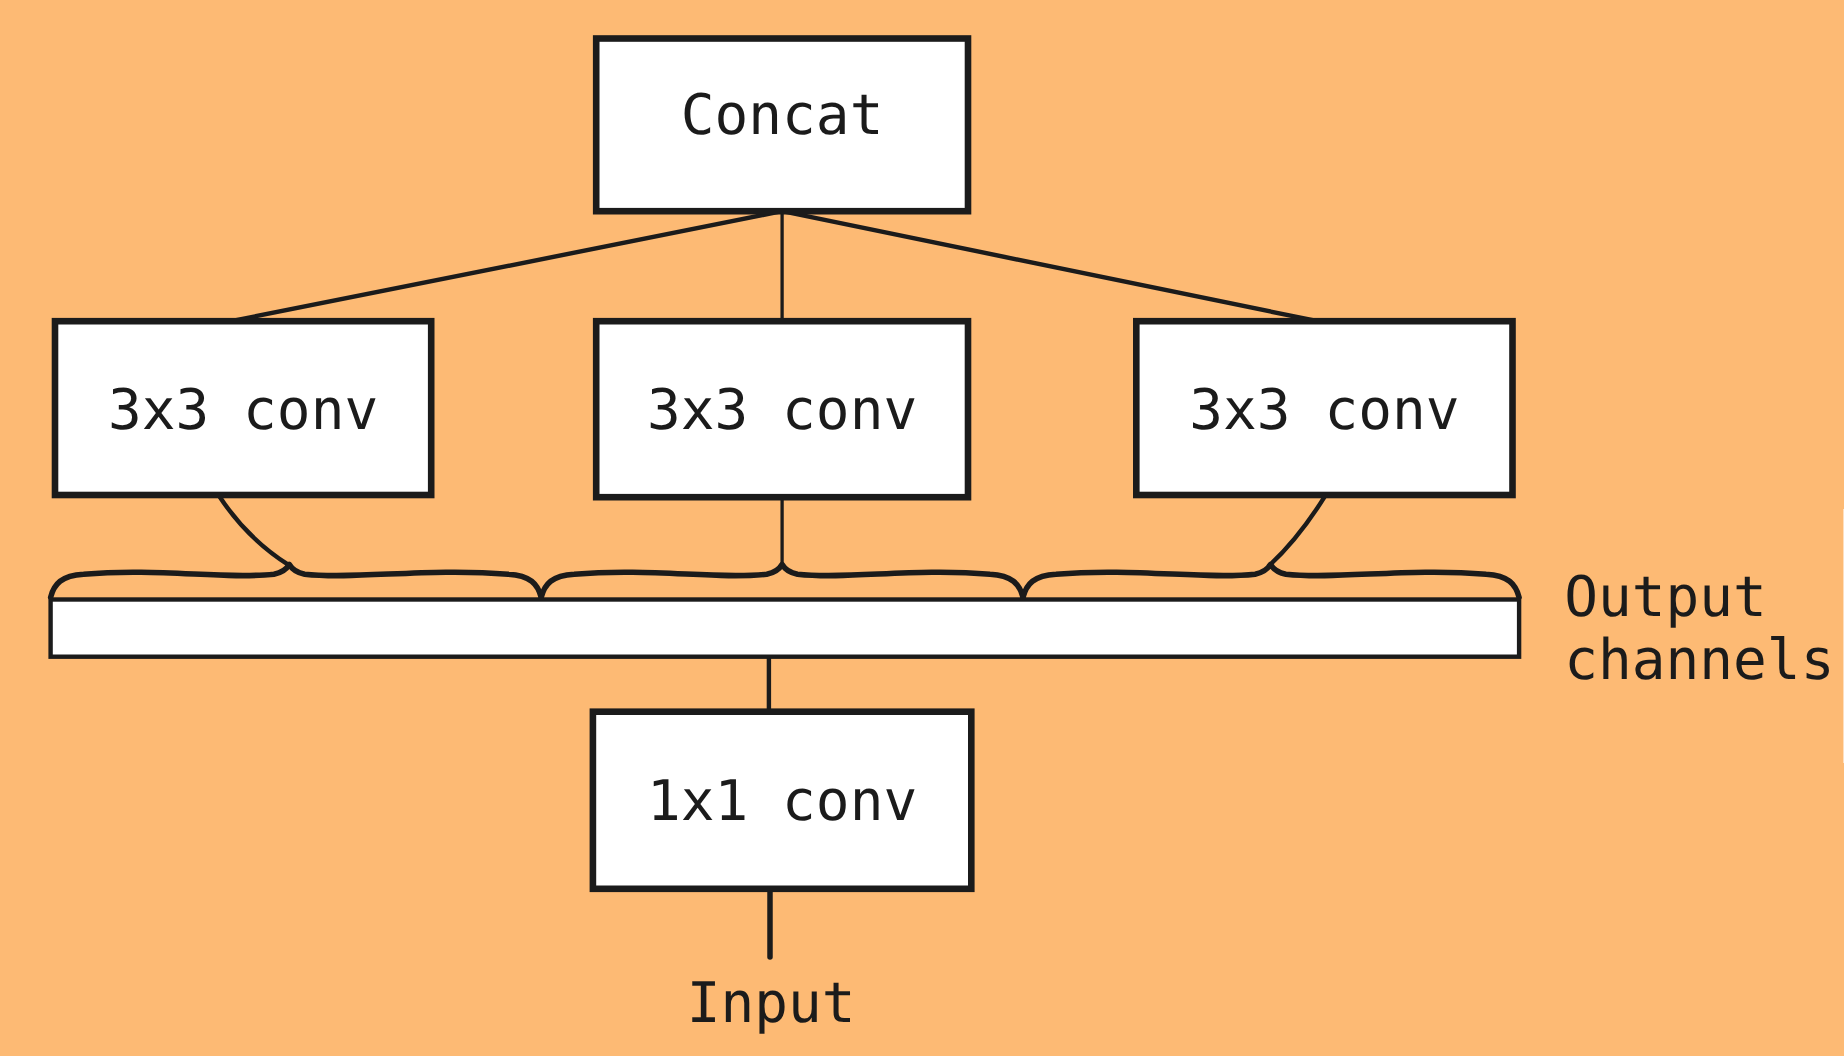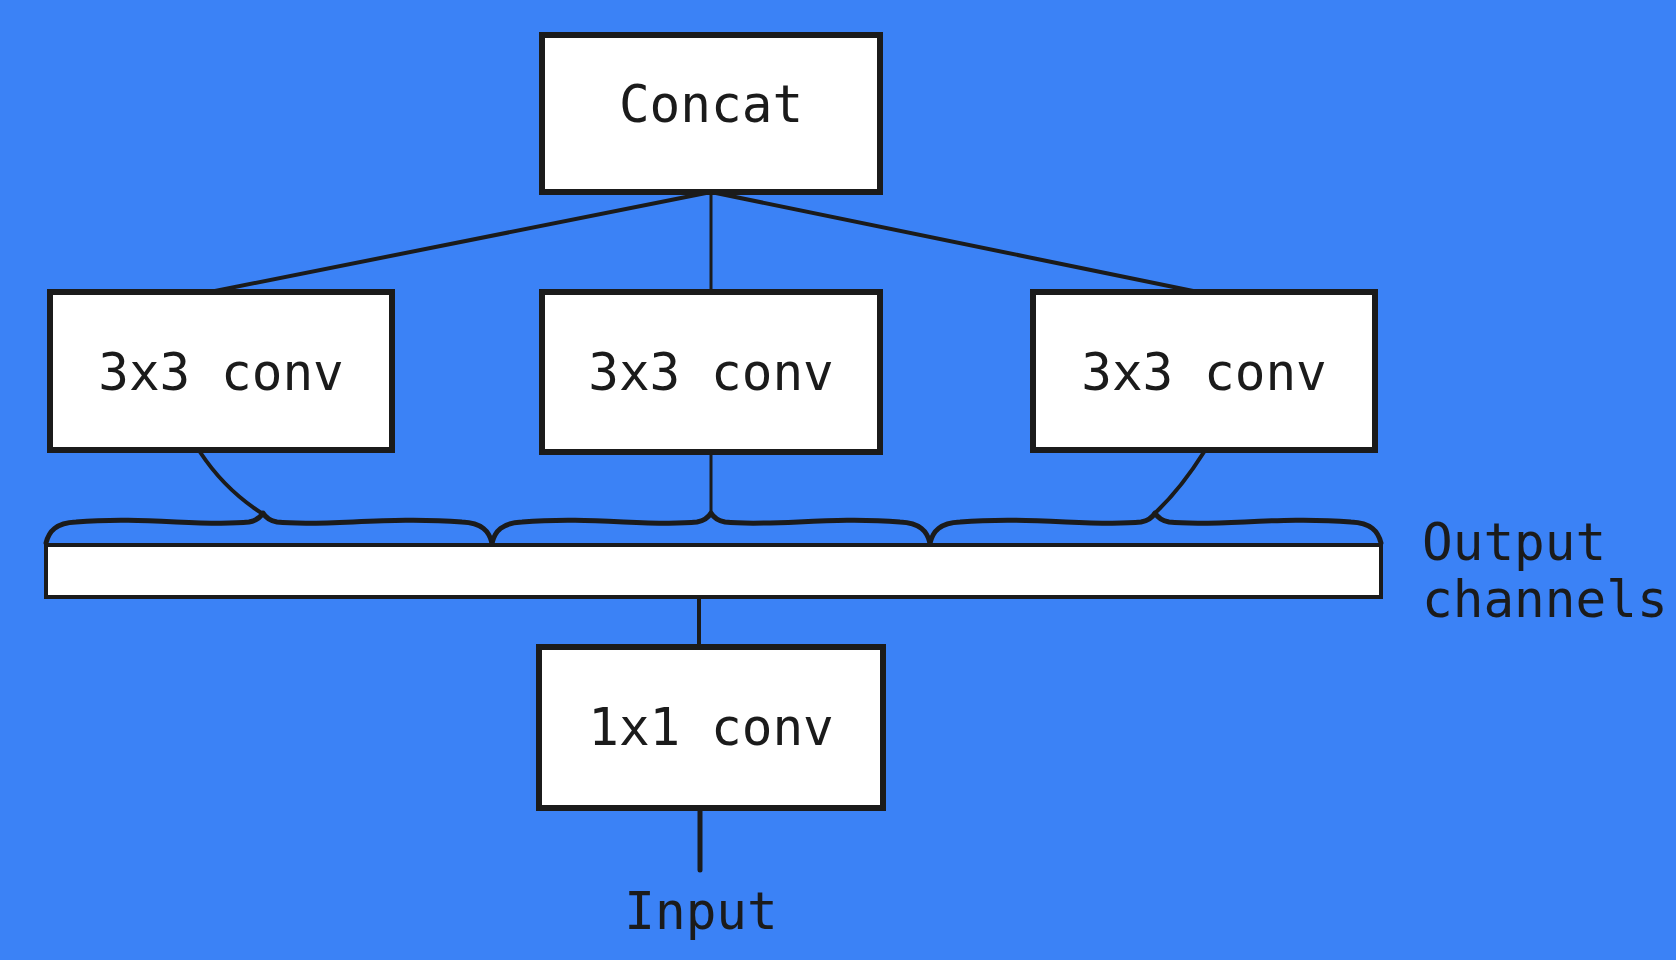--- a/index.html
+++ b/index.html
@@ -4,21 +4,21 @@
 <style>
   html, body {
     margin: 0;
     padding: 0;
     background: #ffffff;
   }
   .stage {
     position: relative;
     width: 1676px;
     height: 960px;
-    background: #3b82f6;
+    background: #fdba74;
     overflow: hidden;
   }
   svg text {
     font-family: "DejaVu Sans Mono", "Liberation Mono", monospace;
     font-size: 51px;
     fill: #1b1b1b;
   }
   .node-box {
     fill: #ffffff;
     stroke: #1b1b1b;

